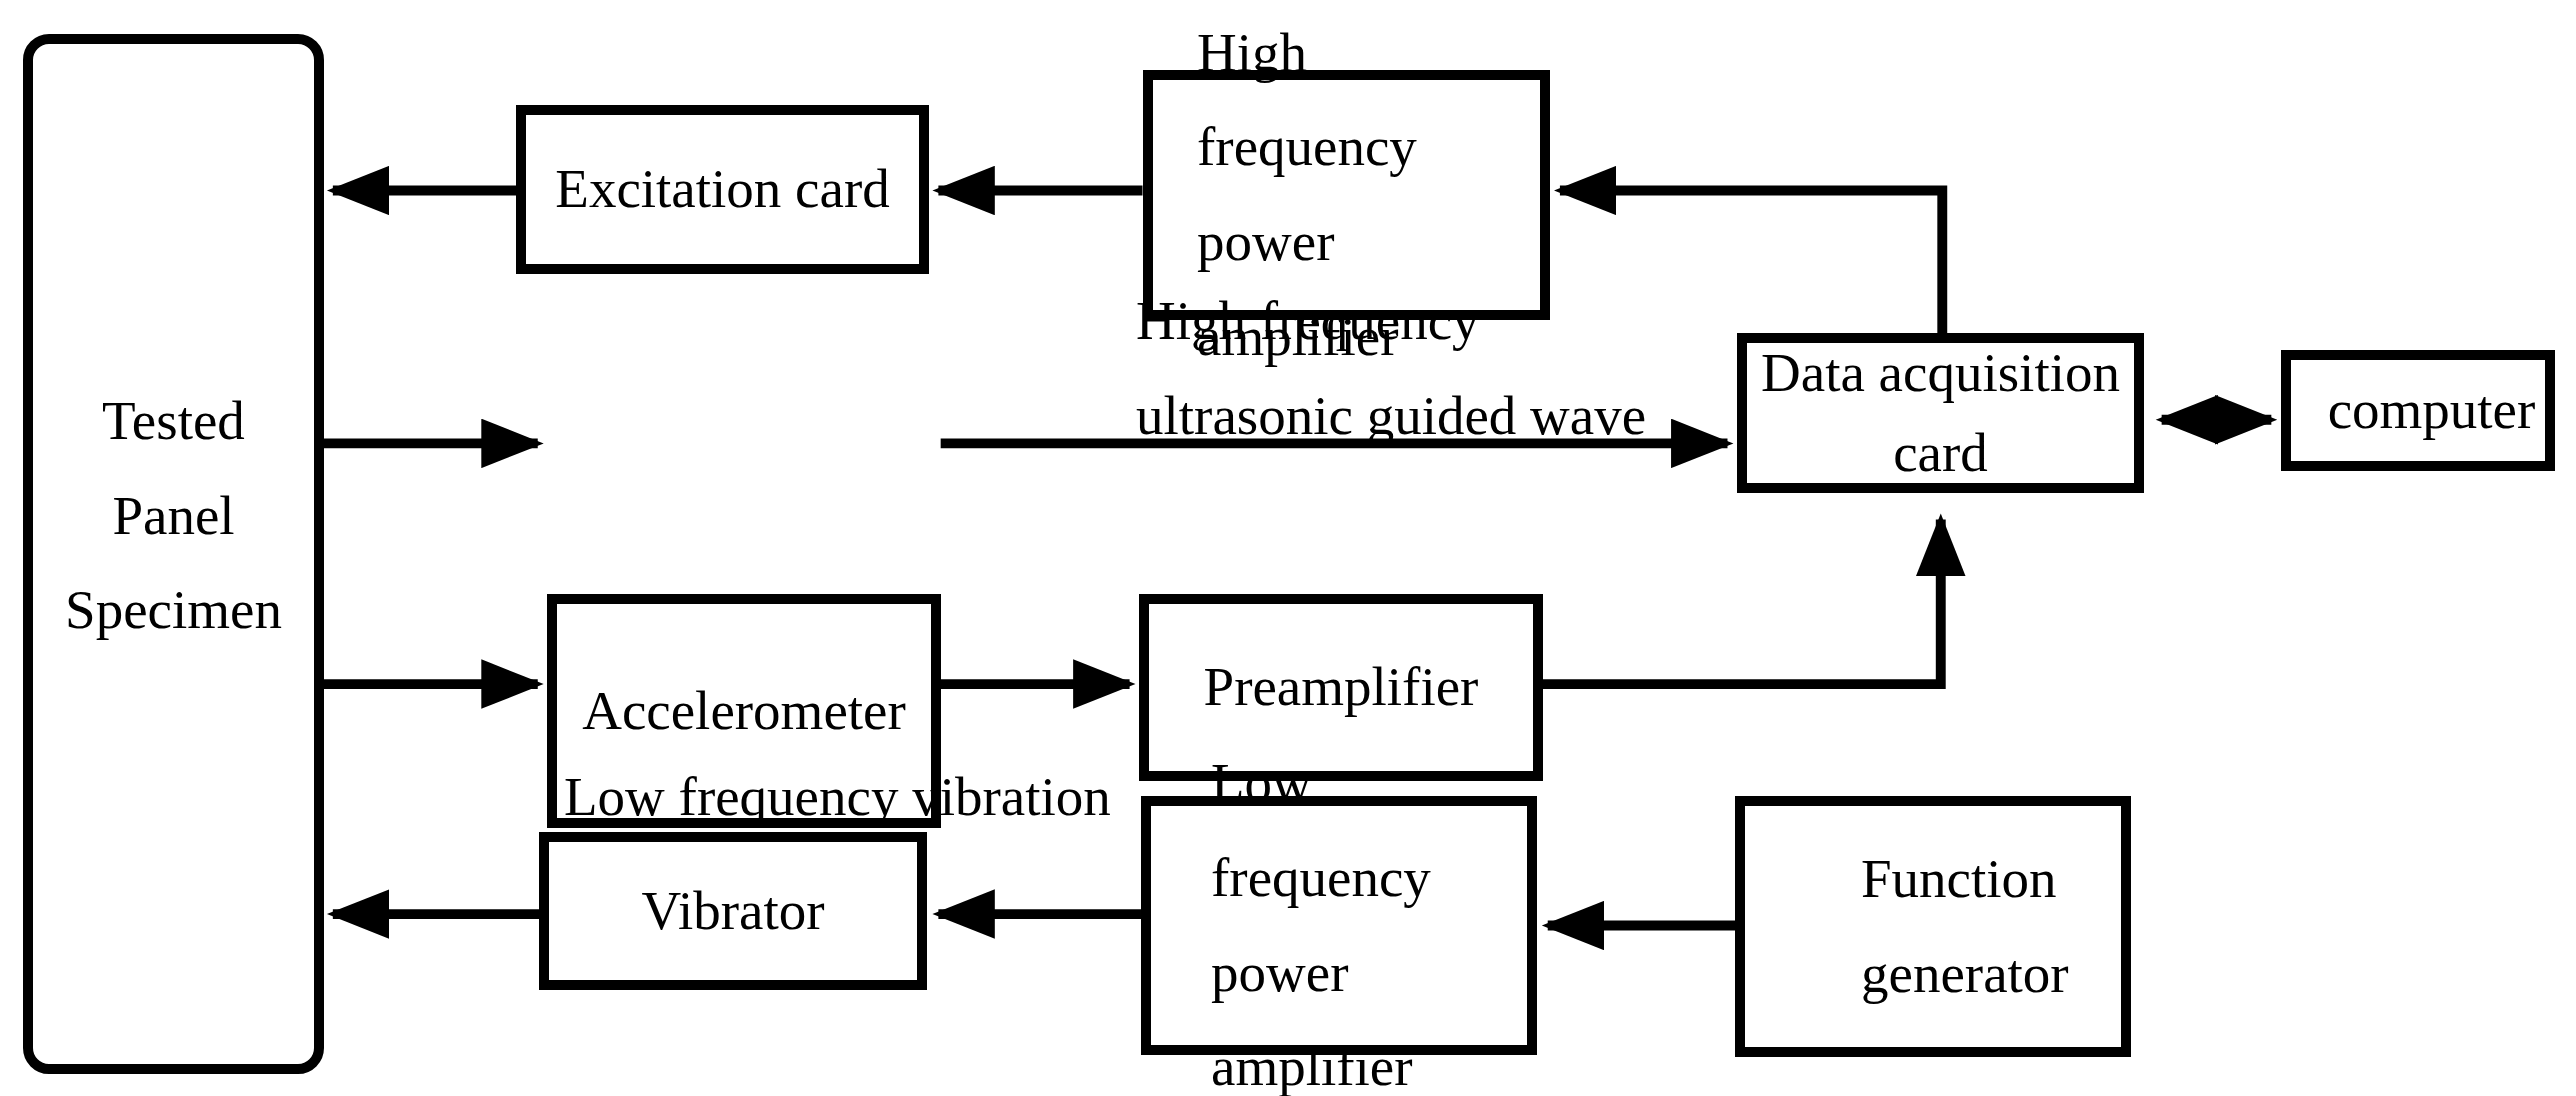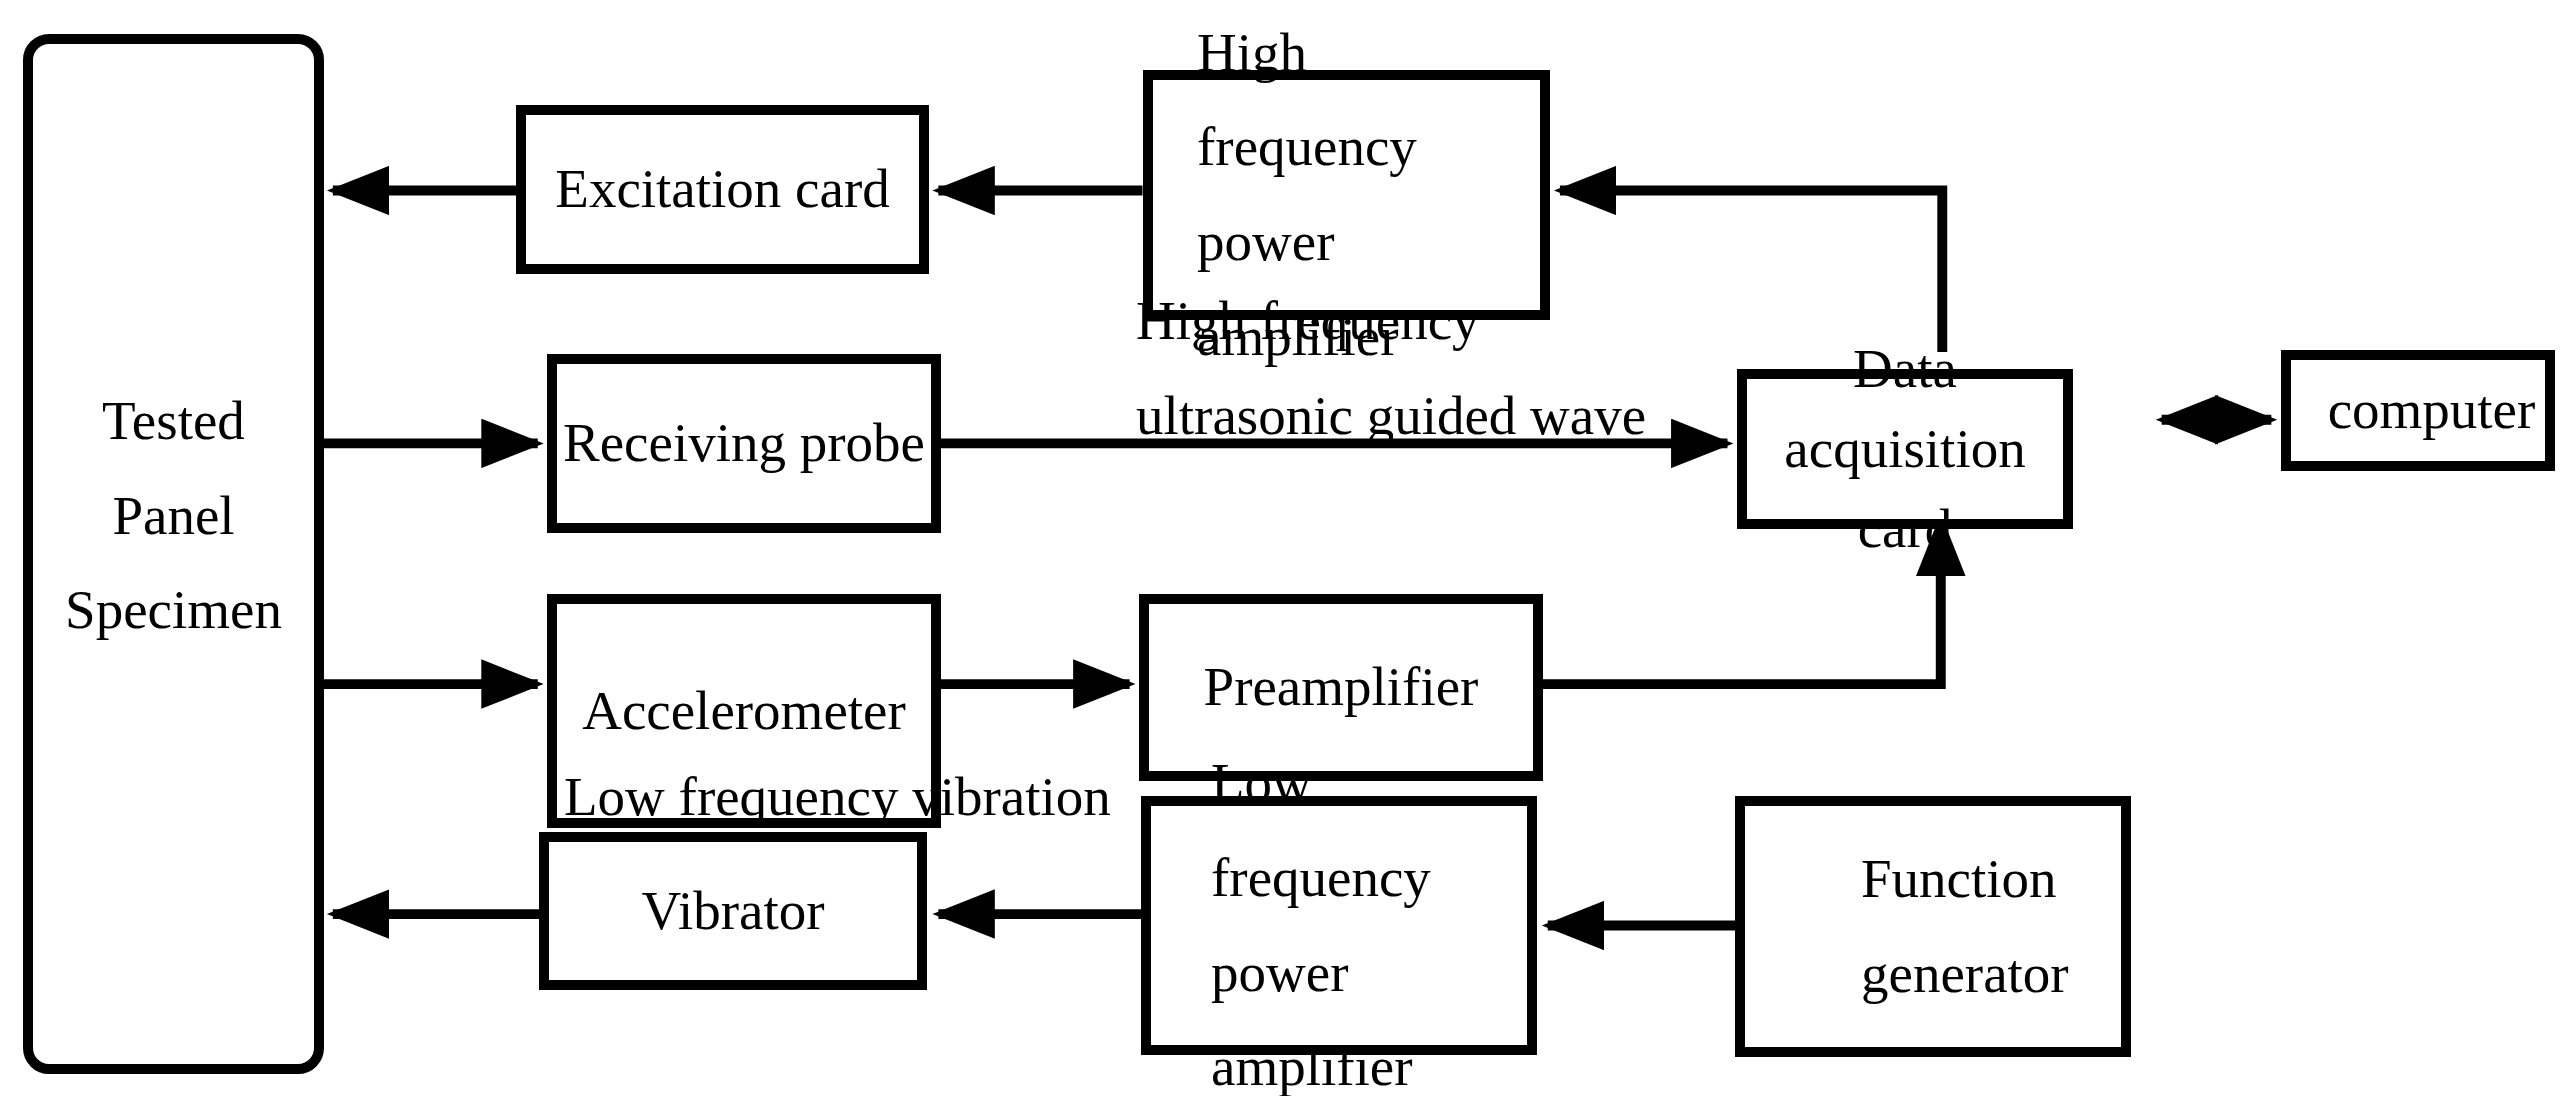--- a/index.html
+++ b/index.html
@@ -33,21 +33,21 @@
     font-size: 55px;
     line-height: 1.72;
     white-space: pre-line;
     text-align: left;
   }
   
   .n-panel { left: 23px;   top: 34px;   width: 301px; height: 1040px; padding-bottom: 76px; border-radius: 26px; }
   .n-exc   { left: 516px;  top: 105px;  width: 413px; height: 169px; }
   .n-hfamp { left: 1143px; top: 70px;   width: 407px; height: 250px; padding-left: 44px; }
   .n-recv  { left: 547px;  top: 354px;  width: 394px; height: 179px; }
-  .n-daq   { left: 1737px; top: 369px;  width: 336px; height: 160px; line-height: 1.45; }
+  .n-daq   { left: 1737px; top: 333px;  width: 407px; height: 160px; line-height: 1.45; }
   .n-comp  { left: 2281px; top: 350px;  width: 274px; height: 121px; padding-left: 27px; }
   .n-accel { left: 547px;  top: 594px;  width: 394px; height: 234px; }
   .n-pre   { left: 1139px; top: 594px;  width: 404px; height: 187px; }
   .n-vib   { left: 539px;  top: 832px; width: 388px; height: 158px; }
   .n-lfamp { left: 1141px; top: 796px; width: 396px; height: 259px; padding-left: 60px; }
   .n-fg    { left: 1735px; top: 796px; width: 396px; height: 261px; padding-left: 116px; }
   .l-wave  { left: 1136px; top: 274px; }
   .l-vib   { left: 564px;  top: 750px; }
   .wire { stroke: #000000; stroke-width: 13; fill: none; }
 </style>
@@ -85,23 +85,20 @@
 
   <div class="node n-exc">
     <span>Excitation card</span>
   </div>
 
   <div class="node n-hfamp ta-left">
     <span>High frequency
 power amplifier</span>
   </div>
 
-  <div class="node n-recv">
-    <span>Receiving probe</span>
-  </div>
 
   <div class="node n-daq">
     <span>Data acquisition
 card</span>
   </div>
 
   <div class="node n-comp">
     <span>computer</span>
   </div>
 

